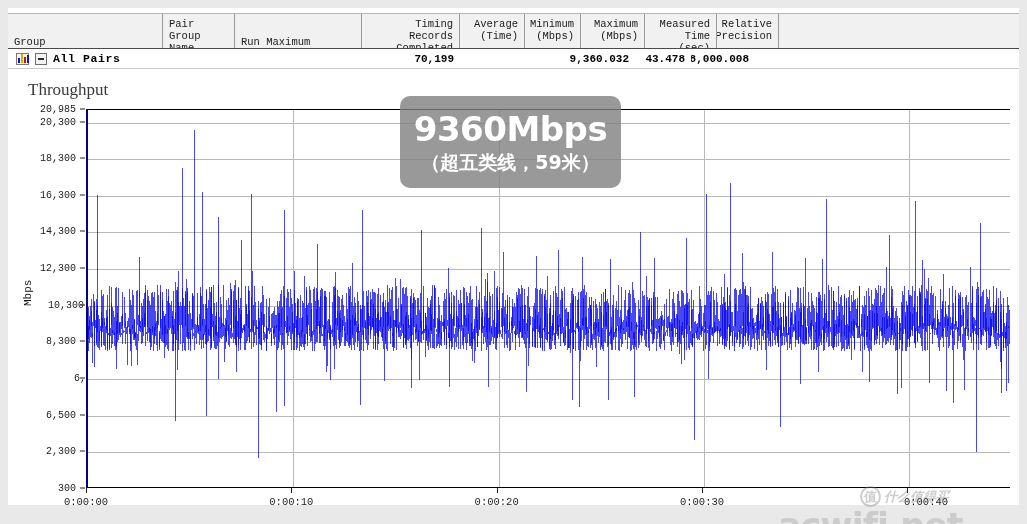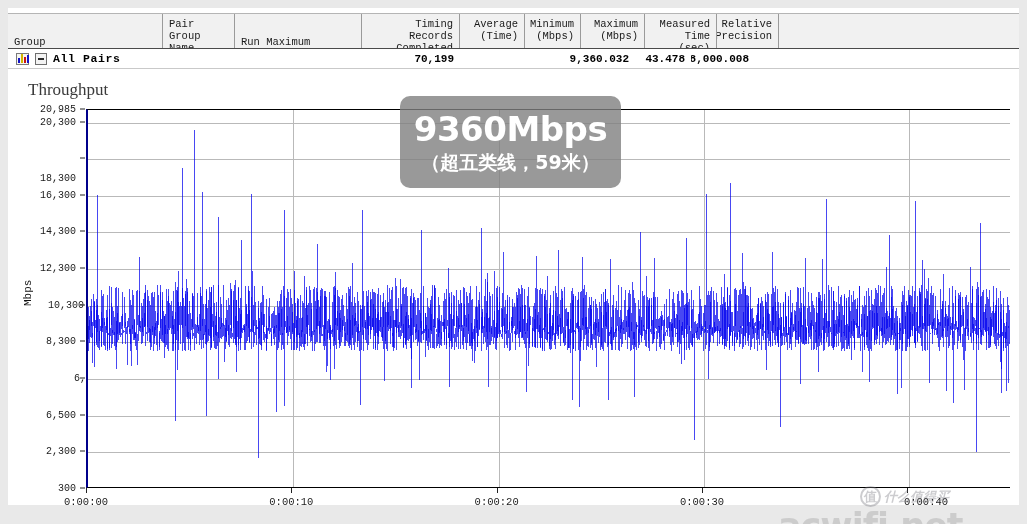--- a/index.html
+++ b/index.html
@@ -358,21 +358,21 @@
 
     <div class="chart-wrap">
       <div class="chart-title">Throughput</div>
       <div class="ylabel">Mbps</div>
 
       <div id="y-axis">
           <div class="ytick-label" style="top: 35px; width: 68px; right: auto; left: 0px;">20,985</div>
           <div class="ytick-mark" style="top: 35px; left: 72px;"></div>
           <div class="ytick-label" style="top: 47.5509px; width: 68px; right: auto; left: 0px;">20,300</div>
           <div class="ytick-mark" style="top: 47.5509px; left: 72px;"></div>
-          <div class="ytick-label" style="top: 84.1958px; width: 68px; right: auto; left: 0px; margin-top: 20px;">18,300</div>
+          <div class="ytick-label" style="top: 84.1958px; width: 68px; right: auto; left: 0px;">18,300</div>
           <div class="ytick-mark" style="top: 84.1958px; left: 72px;"></div>
           <div class="ytick-label" style="top: 120.841px; width: 68px; right: auto; left: 0px;">16,300</div>
           <div class="ytick-mark" style="top: 120.841px; left: 72px;"></div>
           <div class="ytick-label" style="top: 157.486px; width: 68px; right: auto; left: 0px;">14,300</div>
           <div class="ytick-mark" style="top: 157.486px; left: 72px;"></div>
           <div class="ytick-label" style="top: 194.131px; width: 68px; right: auto; left: 0px;">12,300</div>
           <div class="ytick-mark" style="top: 194.131px; left: 72px;"></div>
           <div class="ytick-label" style="top: 230.775px; width: 68px; right: auto; left: 8px;">10,300</div>
           <div class="ytick-mark" style="top: 230.775px; left: 72px;"></div>
           <div class="ytick-label" style="top: 267.42px; width: 68px; right: auto; left: 0px;">8,300</div>

